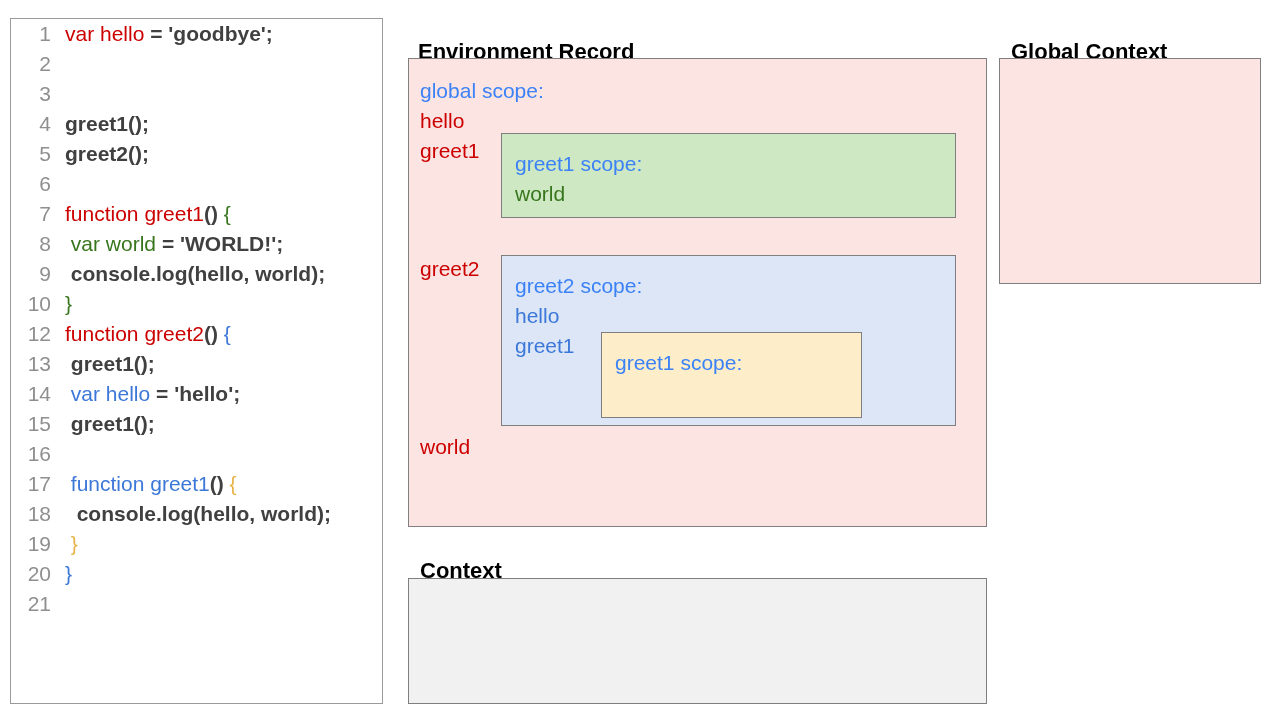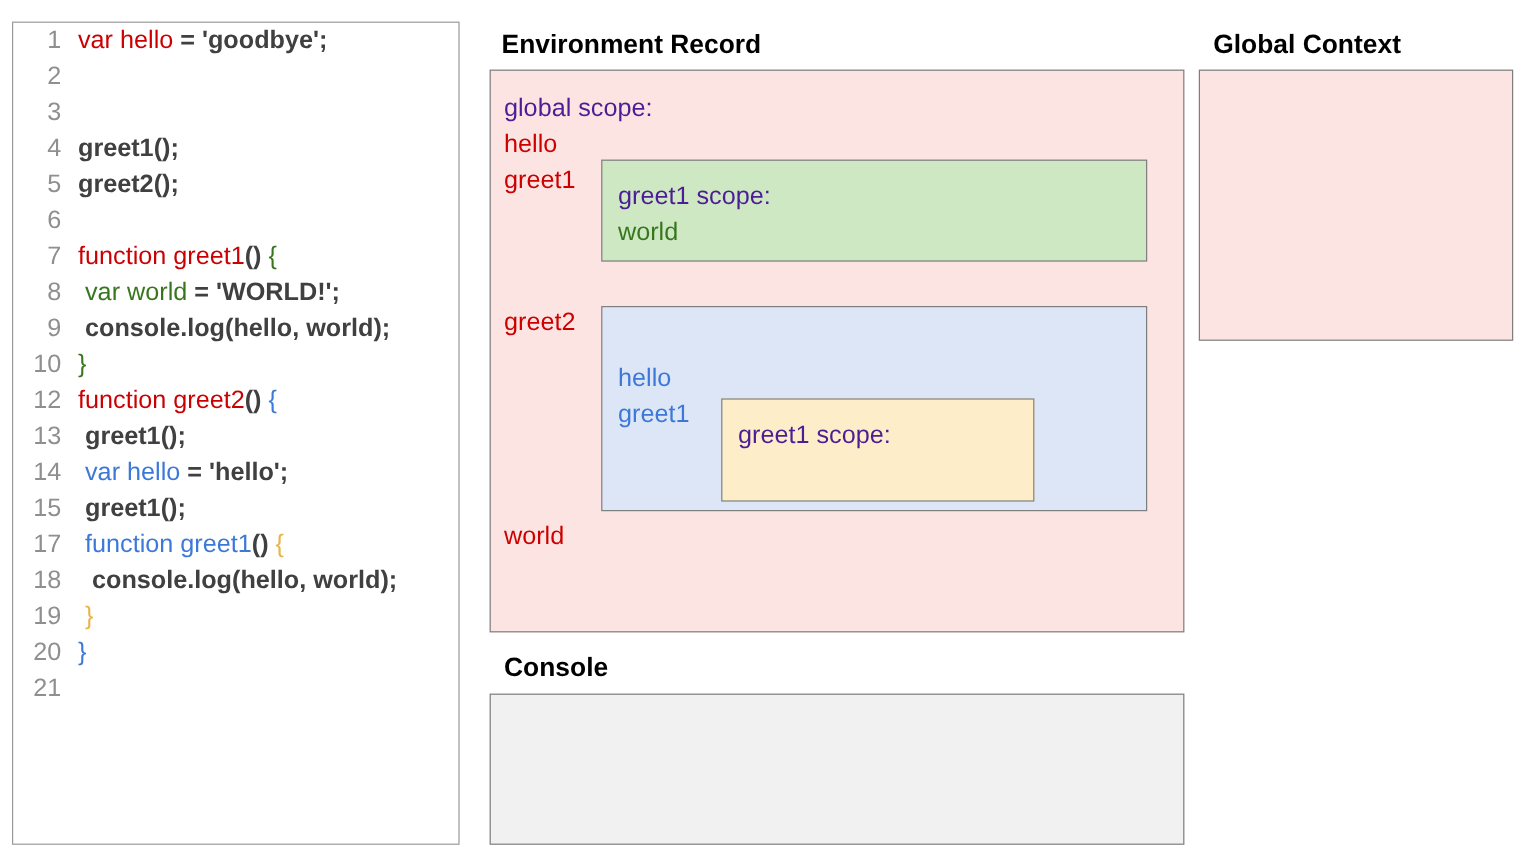--- a/index.html
+++ b/index.html
@@ -59,20 +59,21 @@
   .t-orange{ color: #e8b44a; }
   .t-black { color: #404040; font-weight: bold; }
 
   
   .section-title {
     position: absolute;
     font-size: 22px;
     font-weight: bold;
     color: #000000;
     line-height: 26px;
+    margin-top: 15px;
   }
   #title-env { left: 418px; top: 24px; }
   #title-console { left: 420px; top: 543px; }
   #title-global { left: 1011px; top: 24px; }
 
   
   .box {
     position: absolute;
     box-sizing: border-box;
     border: 1px solid #7f7f7f;
@@ -119,21 +120,21 @@
     height: 226px;
     background: #fce4e2;
   }
 
   
   .scope-line {
     position: absolute;
     font-size: 21px;
     line-height: 30px;
     white-space: pre;
-    color: #4c1d95;
+    color: #3b82f6;
   }
   .e-red   { color: #cc0000; }
   .e-green { color: #38761d; }
   .e-blue  { color: #3c78d8; }
 
   #env-label-global  { left: 420px; top: 76px; }
   #env-var-hello     { left: 420px; top: 106px; }
   #env-var-greet1    { left: 420px; top: 136px; }
   #env-var-greet2    { left: 420px; top: 254px; }
   #env-var-world     { left: 420px; top: 432px; }
@@ -161,20 +162,21 @@
       <div class="code-line"><span class="ln">5</span><span class="code-text"><span class="t-black">greet2();</span></span></div>
       <div class="code-line"><span class="ln">6</span><span class="code-text"><span class="t-black"></span></span></div>
       <div class="code-line"><span class="ln">7</span><span class="code-text"><span class="t-red">function greet1</span><span class="t-black">() </span><span class="t-green">{</span></span></div>
       <div class="code-line"><span class="ln">8</span><span class="code-text"><span class="t-black"> </span><span class="t-green">var world</span><span class="t-black"> = 'WORLD!';</span></span></div>
       <div class="code-line"><span class="ln">9</span><span class="code-text"><span class="t-black"> console.log(hello, world);</span></span></div>
       <div class="code-line"><span class="ln">10</span><span class="code-text"><span class="t-green">}</span></span></div>
       <div class="code-line"><span class="ln">12</span><span class="code-text"><span class="t-red">function greet2</span><span class="t-black">() </span><span class="t-blue">{</span></span></div>
       <div class="code-line"><span class="ln">13</span><span class="code-text"><span class="t-black"> greet1();</span></span></div>
       <div class="code-line"><span class="ln">14</span><span class="code-text"><span class="t-black"> </span><span class="t-blue">var hello</span><span class="t-black"> = 'hello';</span></span></div>
       <div class="code-line"><span class="ln">15</span><span class="code-text"><span class="t-black"> greet1();</span></span></div>
+      <div class="code-line"><span class="ln">16</span><span class="code-text"><span class="t-black"></span></span></div>
       <div class="code-line"><span class="ln">17</span><span class="code-text"><span class="t-black"> </span><span class="t-blue">function greet1</span><span class="t-black">() </span><span class="t-orange">{</span></span></div>
       <div class="code-line"><span class="ln">18</span><span class="code-text"><span class="t-black">  console.log(hello, world);</span></span></div>
       <div class="code-line"><span class="ln">19</span><span class="code-text"><span class="t-black"> </span><span class="t-orange">}</span></span></div>
       <div class="code-line"><span class="ln">20</span><span class="code-text"><span class="t-blue">}</span></span></div>
       <div class="code-line"><span class="ln">21</span><span class="code-text"><span class="t-black"></span></span></div>
     </div>
 
   <div class="section-title" id="title-env">Environment Record</div>
 
   <div class="box" id="global-scope-box"></div>
@@ -183,25 +185,26 @@
   <div class="scope-line e-red" id="env-var-hello">hello</div>
   <div class="scope-line e-red" id="env-var-greet1">greet1</div>
   <div class="scope-line e-red" id="env-var-greet2">greet2</div>
   <div class="scope-line e-red" id="env-var-world">world</div>
 
   <div class="box" id="greet1-scope-box"></div>
   <div class="scope-line" id="g1-label">greet1 scope:</div>
   <div class="scope-line e-green" id="g1-var-world">world</div>
 
   <div class="box" id="greet2-scope-box"></div>
+  <div class="scope-line" id="g2-label">greet2 scope:</div>
   <div class="scope-line e-blue" id="g2-var-hello">hello</div>
   <div class="scope-line e-blue" id="g2-var-greet1">greet1</div>
 
   <div class="box" id="greet1-inner-scope-box"></div>
   <div class="scope-line" id="g1i-label">greet1 scope:</div>
 
-  <div class="section-title" id="title-console">Console</div>
+  <div class="section-title" id="title-console">Context</div>
   <div class="box" id="console-box"></div>
 
   <div class="section-title" id="title-global">Global Context</div>
   <div class="box" id="global-context-box"></div>
 
 </div>
 
 </body></html>

